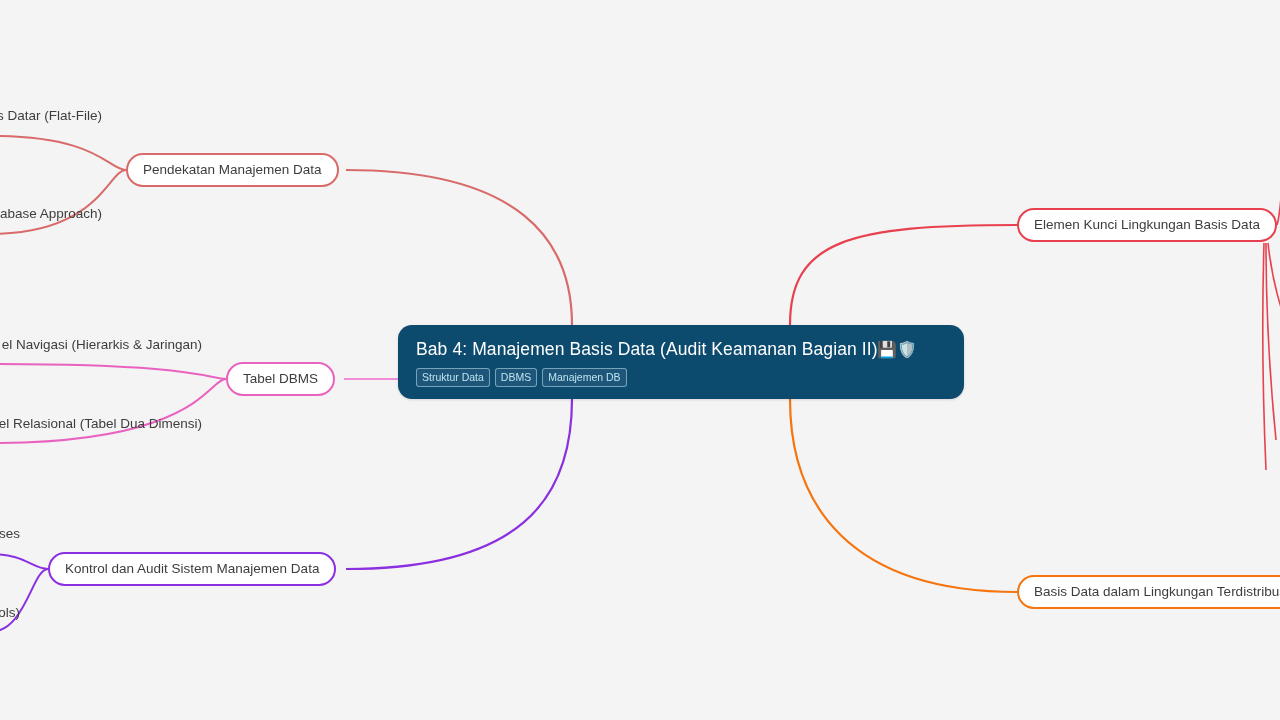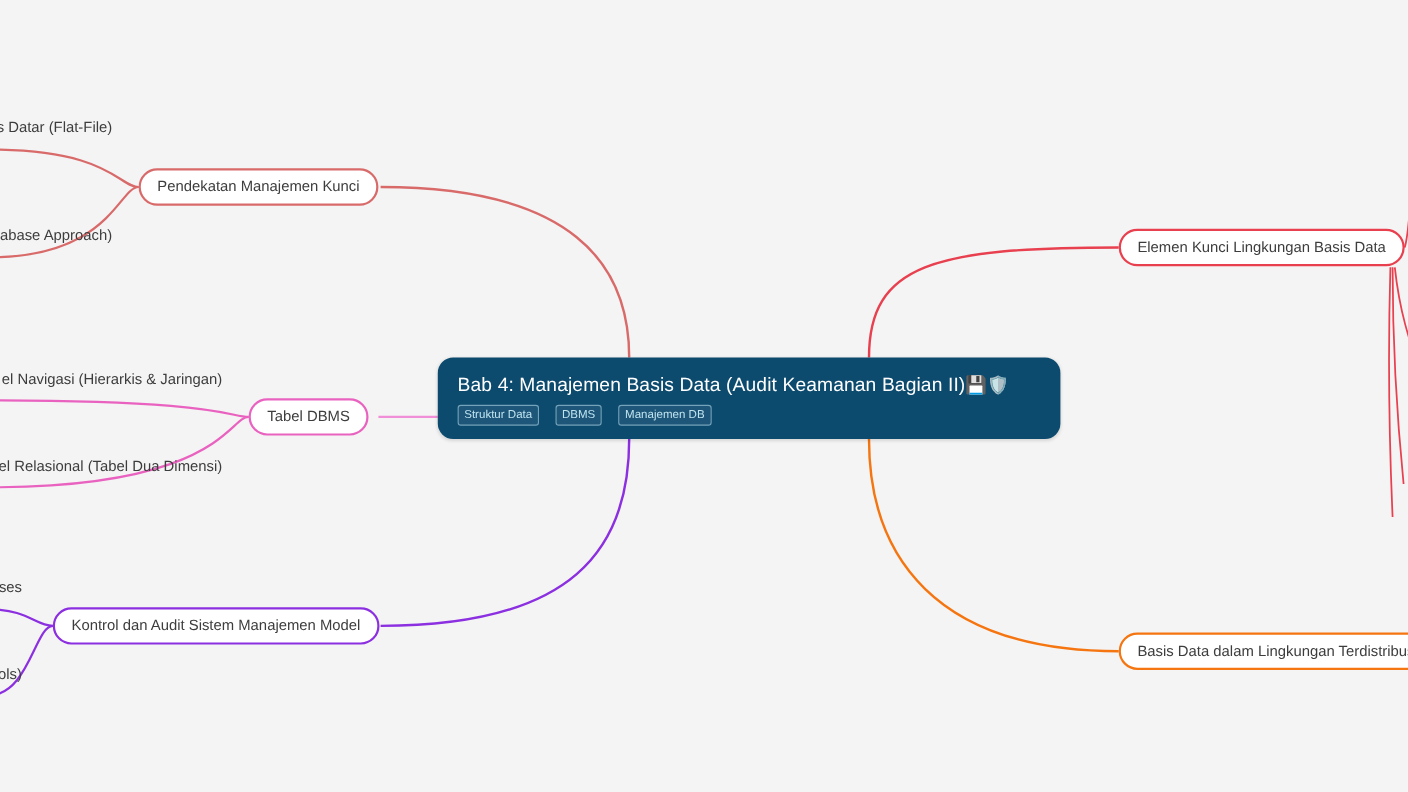--- a/index.html
+++ b/index.html
@@ -49,21 +49,21 @@
     white-space: nowrap;
     font-weight: 400;
   }
   .root-title .emoji {
     font-family: "DejaVu Sans", sans-serif;
     font-size: 16px;
   }
   .tag-row {
     margin-top: 7px;
     display: flex;
-    gap: 15px;
+    gap: 5px;
     align-items: flex-end;
   }
   .tag {
     display: inline-block;
     font-size: 10.5px;
     line-height: 12px;
     color: #bfe3ef;
     background: rgba(255,255,255,0.07);
     border: 1px solid rgba(190,225,240,0.55);
     border-radius: 3px;
@@ -133,25 +133,25 @@
 
   <div class="leaf left-clip" style="left:-6px; top:108px; width:108px;">s Datar (Flat-File)</div>
   <div class="leaf left-clip" style="left:-6px; top:206px; width:108px;">abase Approach)</div>
 
   <div class="leaf left-clip" style="left:-6px; top:337px; width:208px;">el Navigasi (Hierarkis &amp; Jaringan)</div>
   <div class="leaf left-clip" style="left:-6px; top:416px; width:208px;">el Relasional (Tabel Dua Dimensi)</div>
 
   <div class="leaf left-clip" style="left:-6px; top:526px; width:26px;">ses</div>
   <div class="leaf left-clip" style="left:-6px; top:605px; width:26px;">ols)</div>
 
-  <div class="node" style="left:126px; top:153px; border-color:#d96a6a;">Pendekatan Manajemen Kunci</div>
+  <div class="node" style="left:126px; top:153px; border-color:#d96a6a;">Pendekatan Manajemen Data</div>
 
   <div class="node" style="left:226px; top:362px; border-color:#e962c0;">Tabel DBMS</div>
 
-  <div class="node" style="left:48px; top:552px; border-color:#8b2fe0;">Kontrol dan Audit Sistem Manajemen Model</div>
+  <div class="node" style="left:48px; top:552px; border-color:#8b2fe0;">Kontrol dan Audit Sistem Manajemen Data</div>
 
   <div class="node" style="left:1017px; top:208px; border-color:#e8404f;">Elemen Kunci Lingkungan Basis Data</div>
 
   <div class="node" style="left:1017px; top:575px; border-color:#f57510;">Basis Data dalam Lingkungan Terdistribusi</div>
 
   <div class="root-node">
     <div class="root-title"><span>Bab 4: Manajemen Basis Data (Audit Keamanan Bagian II)</span><span class="emoji">💾</span><span class="emoji">🛡️</span></div>
     <div class="tag-row">
       <span class="tag">Struktur Data</span>
       <span class="tag">DBMS</span>

